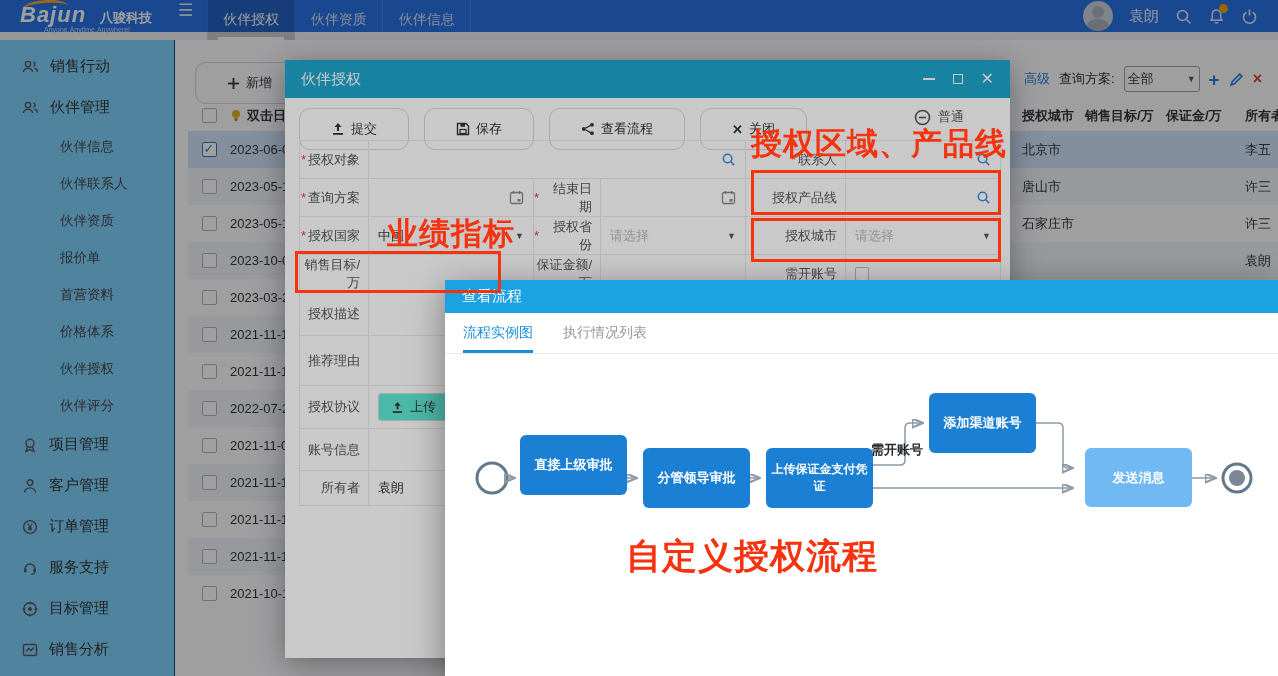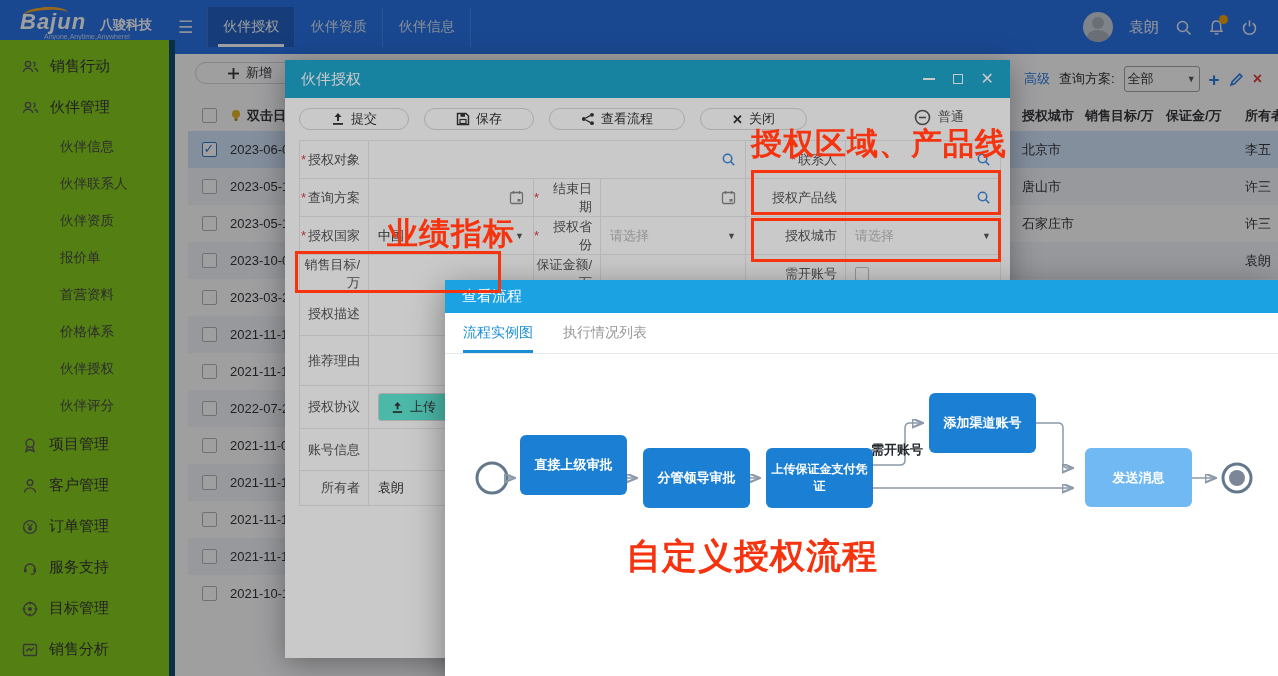--- a/index.html
+++ b/index.html
@@ -1,49 +1,49 @@
 <!DOCTYPE html>
 <html style="--nav-bg: #2671e4; --auth-header-bg: #1da4cb; --flow-header-bg: #1ba2e2; --tab-blue: #1a8fd6; --node-blue: #1b7fd3; --node-light: #70b9f3; --annotation-red: #f5330f; --link-blue: #2a7de1; --danger-red: #e03c31; --selected-row: #d4e6fb;"><head>
 <meta charset="utf-8">
 <style>
   * { margin:0; padding:0; box-sizing:border-box; }
   html,body { width:1278px; height:676px; overflow:hidden; }
   body { position:relative; font-family:"Liberation Sans","DejaVu Sans",sans-serif; background:#f0f2f5; }
   svg { display:block; }
 
   
-  .nav { position:absolute; top:0; left:0; width:1278px; height:54px; background:var(--nav-bg,#2671e4); display:flex; align-items:center; z-index:10; }
+  .nav { position:absolute; top:0; left:0; width:1278px; height:32px; background:var(--nav-bg,#2671e4); display:flex; z-index:10; }
   .logo { position:relative; width:150px; height:40px; margin-left:16px; flex:0 0 auto; }
   .logo-en { position:absolute; left:4px; top:2px; font-size:22px; font-weight:bold; font-style:italic; color:#fff; letter-spacing:1px; }
   .logo-cn { position:absolute; left:84px; top:9px; font-size:13px; font-weight:bold; color:#fff; }
   .logo-tag { position:absolute; left:28px; top:26px; font-size:7px; color:#c8d6f0; }
   .logo-swoosh { position:absolute; left:6px; top:0; width:46px; height:8px; border-top:3px solid #f6a623; border-radius:50%/100% 100% 0 0; transform:rotate(-4deg); }
   .burger { color:#dfe7f5; font-size:17px; margin:0 14px 0 12px; cursor:pointer; }
   .nav-tabs { display:flex; height:40px; }
   .nav-tab { width:88px; display:flex; align-items:center; justify-content:center; font-size:14px; color:#d9e3f5; border-right:1px solid rgba(255,255,255,.14); cursor:pointer; position:relative; }
   .nav-tab:first-child { border-left:1px solid rgba(255,255,255,.14); }
   .nav-tab.active { background:rgba(0,0,0,.16); color:#fff; }
   .nav-tab.active::after { content:""; position:absolute; left:10px; right:10px; bottom:0; height:3px; background:#fff; }
   .nav-right { margin-left:auto; display:flex; align-items:center; gap:16px; padding-right:20px; }
   .avatar { width:30px; height:30px; border-radius:50%; background:#ccd2da; position:relative; overflow:hidden; }
   .avatar::before { content:""; position:absolute; left:9px; top:5px; width:12px; height:12px; border-radius:50%; background:#aab1bb; }
   .avatar::after { content:""; position:absolute; left:4px; top:18px; width:22px; height:14px; border-radius:50% 50% 0 0; background:#aab1bb; }
   .nav-user { color:#eef3fb; font-size:15px; }
   .nav-ic { color:#e6ecf8; cursor:pointer; position:relative; }
   .bell-dot { position:absolute; right:-3px; top:-4px; width:9px; height:9px; border-radius:50%; background:#f0a000; }
 
   
-  .sidebar { position:absolute; left:0; top:40px; width:175px; height:636px; background:#84cc16; border-right:6px solid #0c4a6e; padding-top:6px; z-index:10; }
+  .sidebar { position:absolute; left:0; top:40px; width:175px; height:636px; background:#7dd3fc; border-right:1px solid #0c4a6e; padding-top:6px; z-index:10; }
   .side-item { height:41px; display:flex; align-items:center; gap:11px; padding-left:22px; font-size:15px; color:#333; cursor:pointer; }
   .side-item svg { flex:0 0 auto; }
   .side-sub { height:37px; display:flex; align-items:center; padding-left:60px; font-size:13.5px; color:#454545; cursor:pointer; }
 
   
   .main { position:absolute; left:175px; top:40px; width:1103px; height:636px; background:#fff; z-index:5; }
-  .btn { display:inline-flex; align-items:center; gap:6px; height:22px; padding:0 31px; background:#fff; border:1px solid #d6d6d6; border-radius:11px; font-size:13px; color:#333; cursor:pointer; white-space:nowrap; }
+  .btn { display:inline-flex; align-items:center; gap:6px; height:42px; padding:0 31px; background:#fff; border:1px solid #d6d6d6; border-radius:11px; font-size:13px; color:#333; cursor:pointer; white-space:nowrap; }
   .list-toolbar { position:absolute; left:20px; top:22px; display:flex; gap:10px; }
   .query-bar { position:absolute; right:16px; top:26px; display:flex; align-items:center; gap:9px; font-size:13px; color:#333; }
   .adv-link { color:var(--link-blue,#2a7de1); cursor:pointer; }
   .q-select { width:76px; height:26px; border:1px solid #a3a3a3; border-radius:3px; display:flex; align-items:center; justify-content:space-between; padding:0 3px; cursor:pointer; color:#333; }
   .caret { font-size:9px; color:#555; }
   .q-plus { color:var(--link-blue,#2a7de1); font-size:19px; font-weight:bold; cursor:pointer; line-height:1; }
   .q-x { color:var(--danger-red,#e03c31); font-size:16px; font-weight:bold; cursor:pointer; line-height:1; }
   .table { position:absolute; left:13px; top:60px; right:0; }
   .trow { display:flex; align-items:center; height:37px; font-size:13px; color:#333; }
   .thead { height:31px; font-weight:bold; }

